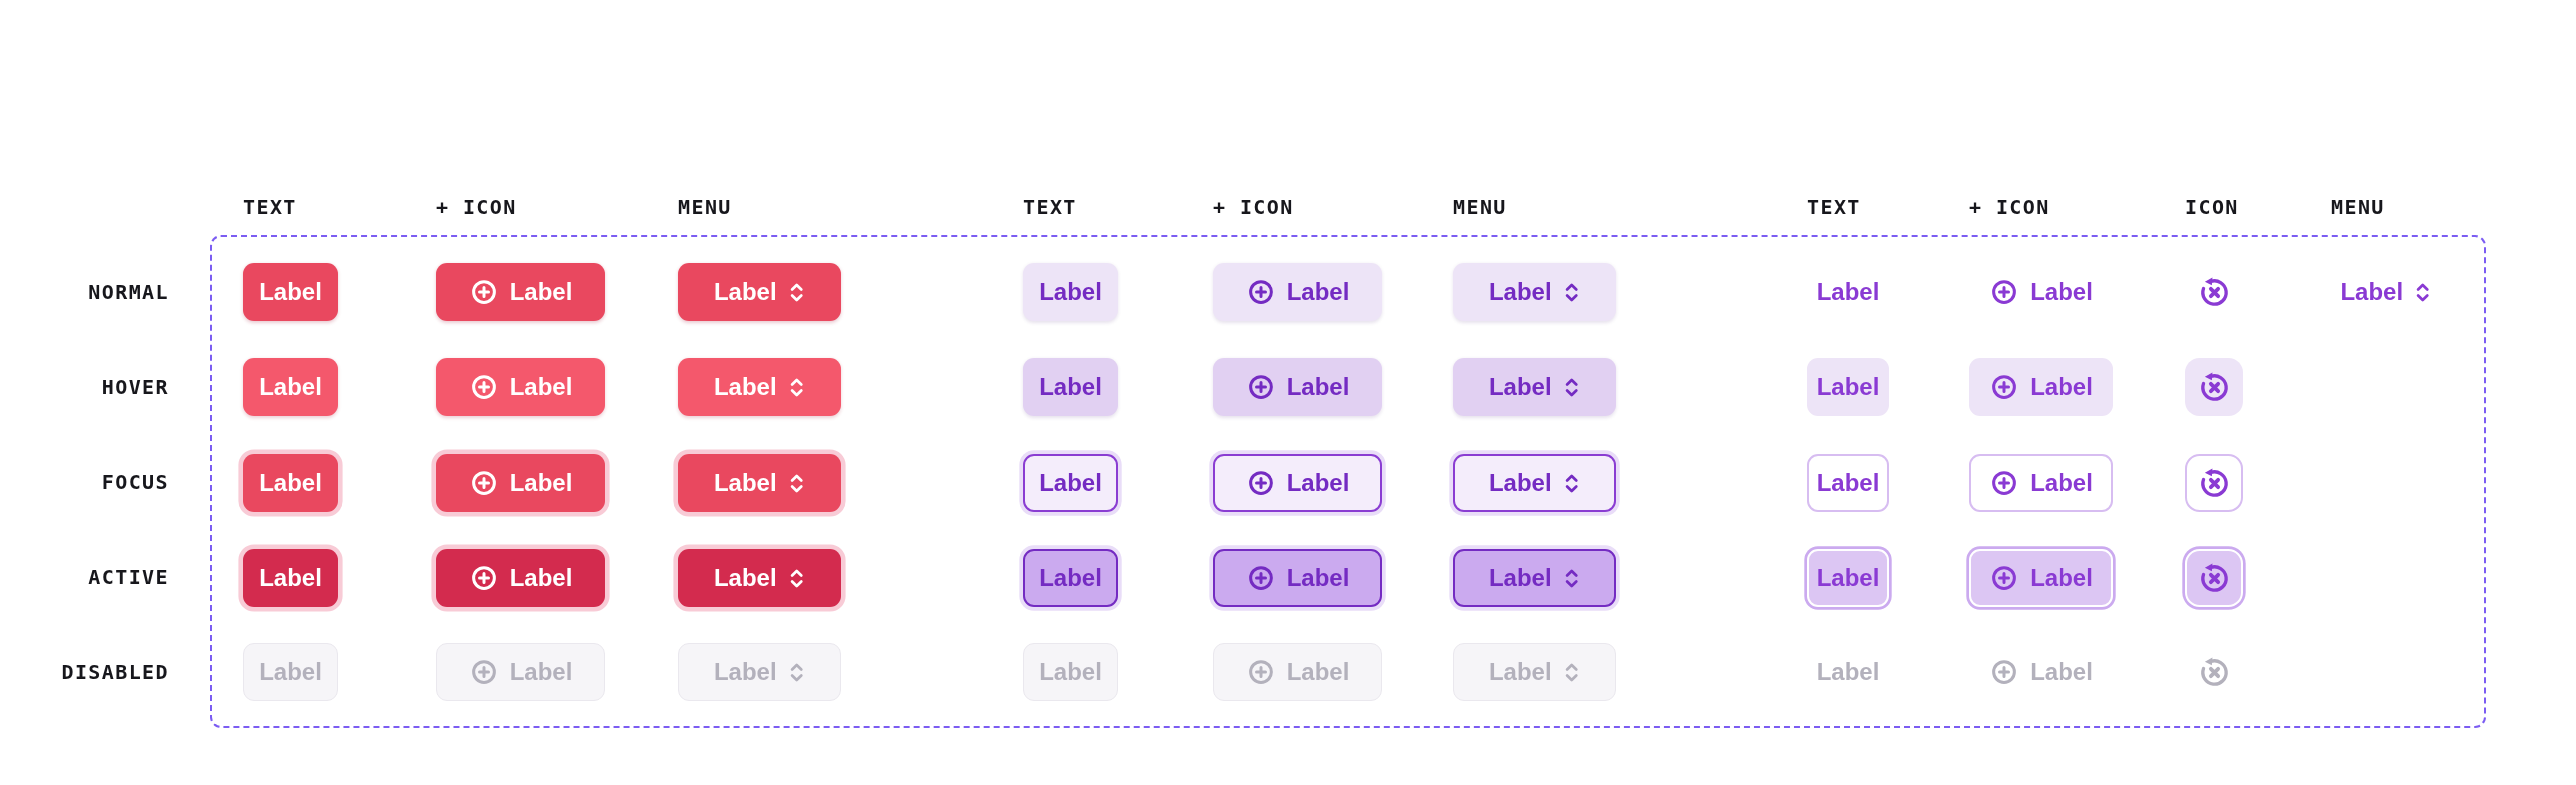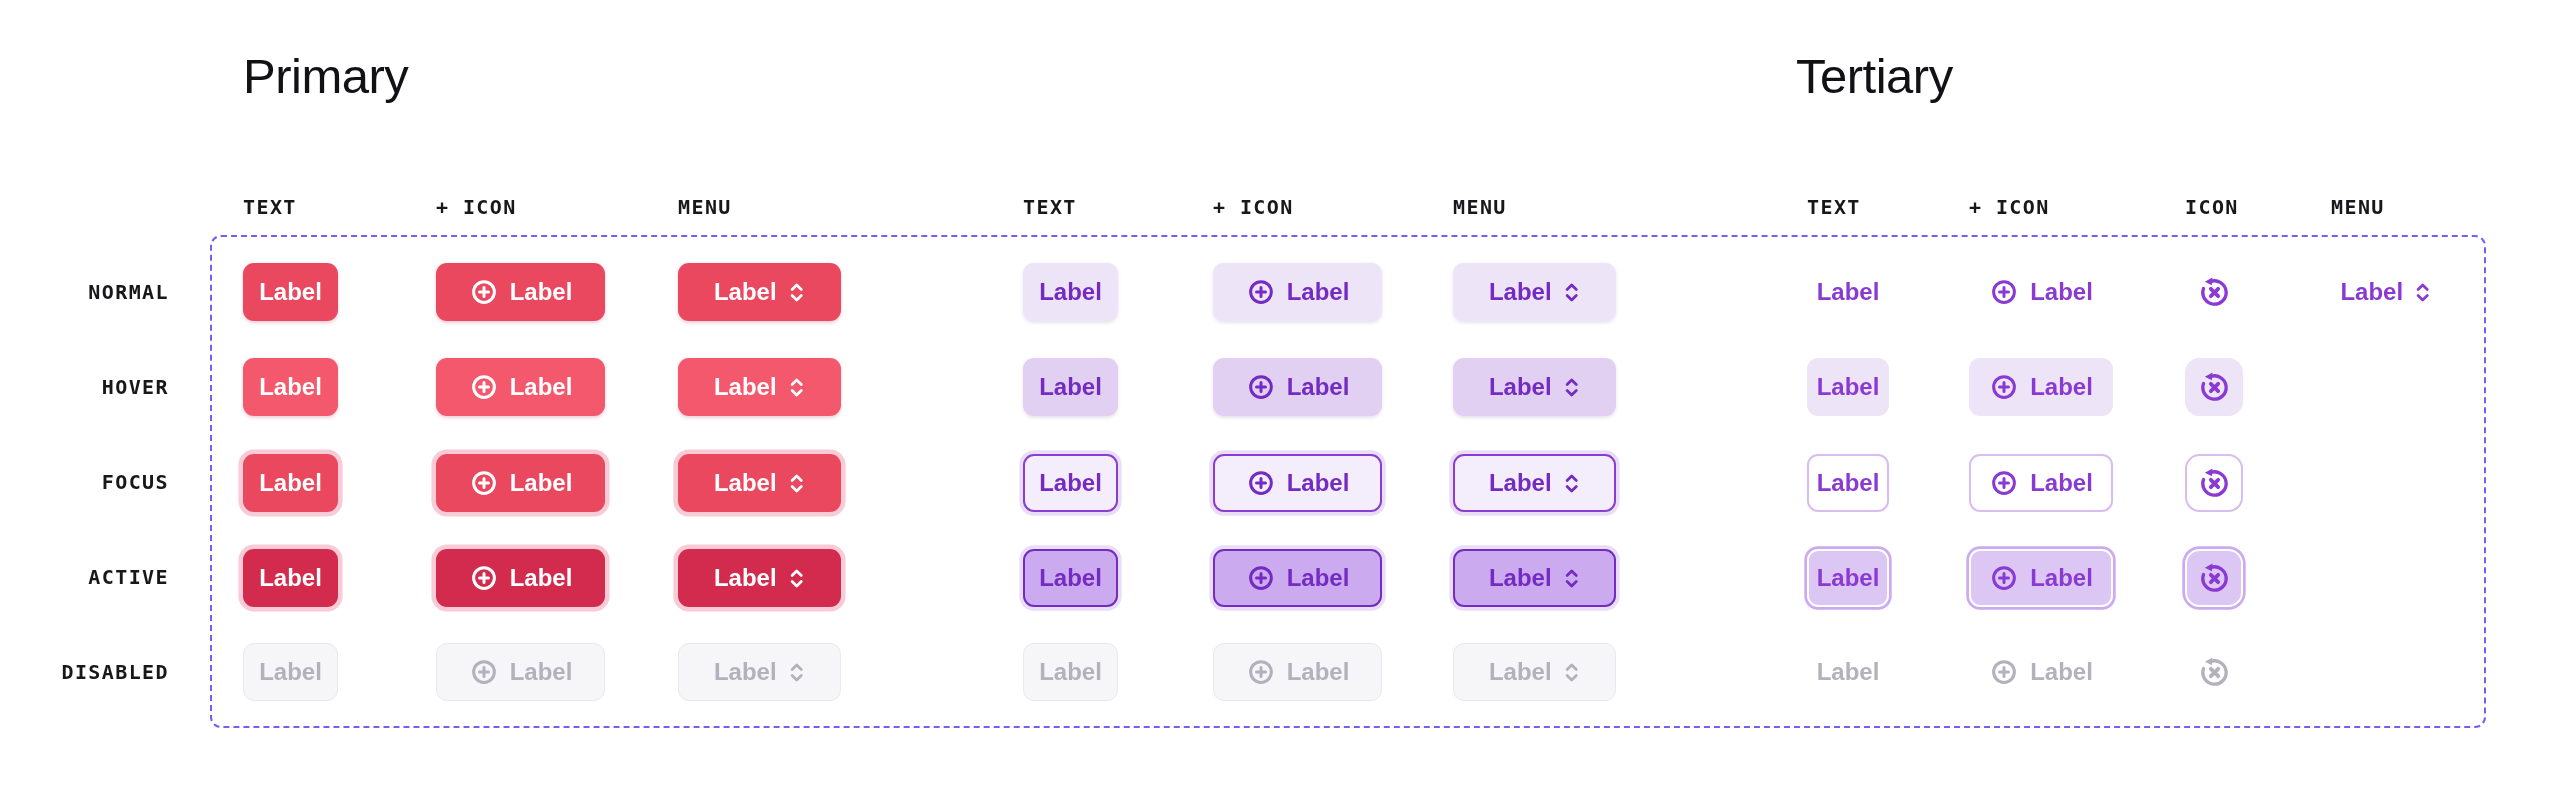--- a/index.html
+++ b/index.html
@@ -52,22 +52,20 @@
 
   
   .primary.disabled,.secondary.disabled{background:#f6f5f8;border:1.8px solid #eae8ee;
        color:#b3b1bc;box-shadow:none;cursor:default;}
   .tertiary.disabled{cursor:default;}
 </style>
 </head>
 <body>
 
 <div class="canvas">
-  <h2 class="heading h0">Primary</h2>
-  <h2 class="heading h2x">Tertiary</h2>
 
   <div class="frame"></div>
 
   <div id="grid">
       <div class="row-label" style="left: -32px; top: 280px;">NORMAL</div>
       <div class="row-label" style="left: -32px; top: 375px;">HOVER</div>
       <div class="row-label" style="left: -32px; top: 470px;">FOCUS</div>
       <div class="row-label" style="left: -32px; top: 565px;">ACTIVE</div>
       <div class="row-label" style="left: -32px; top: 660px;">DISABLED</div>
       <div class="col-header" style="left: 243px;">TEXT</div>

